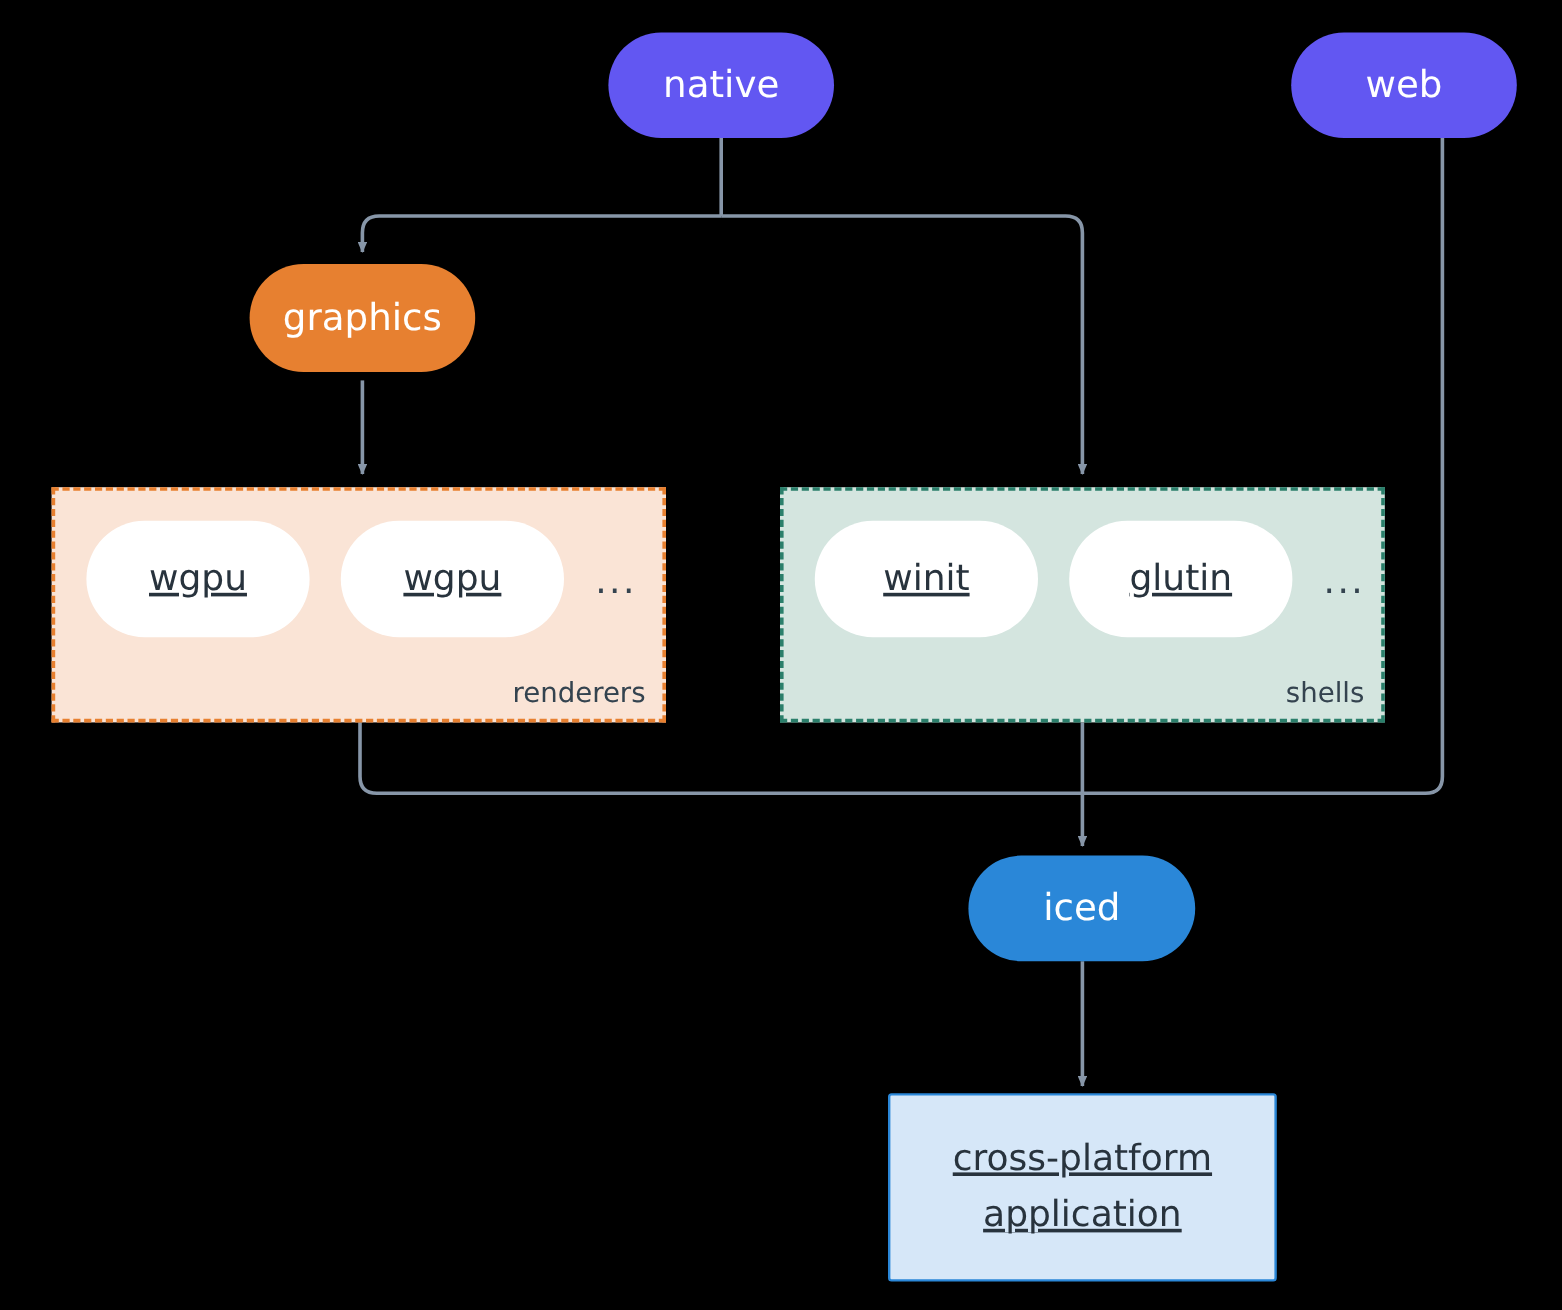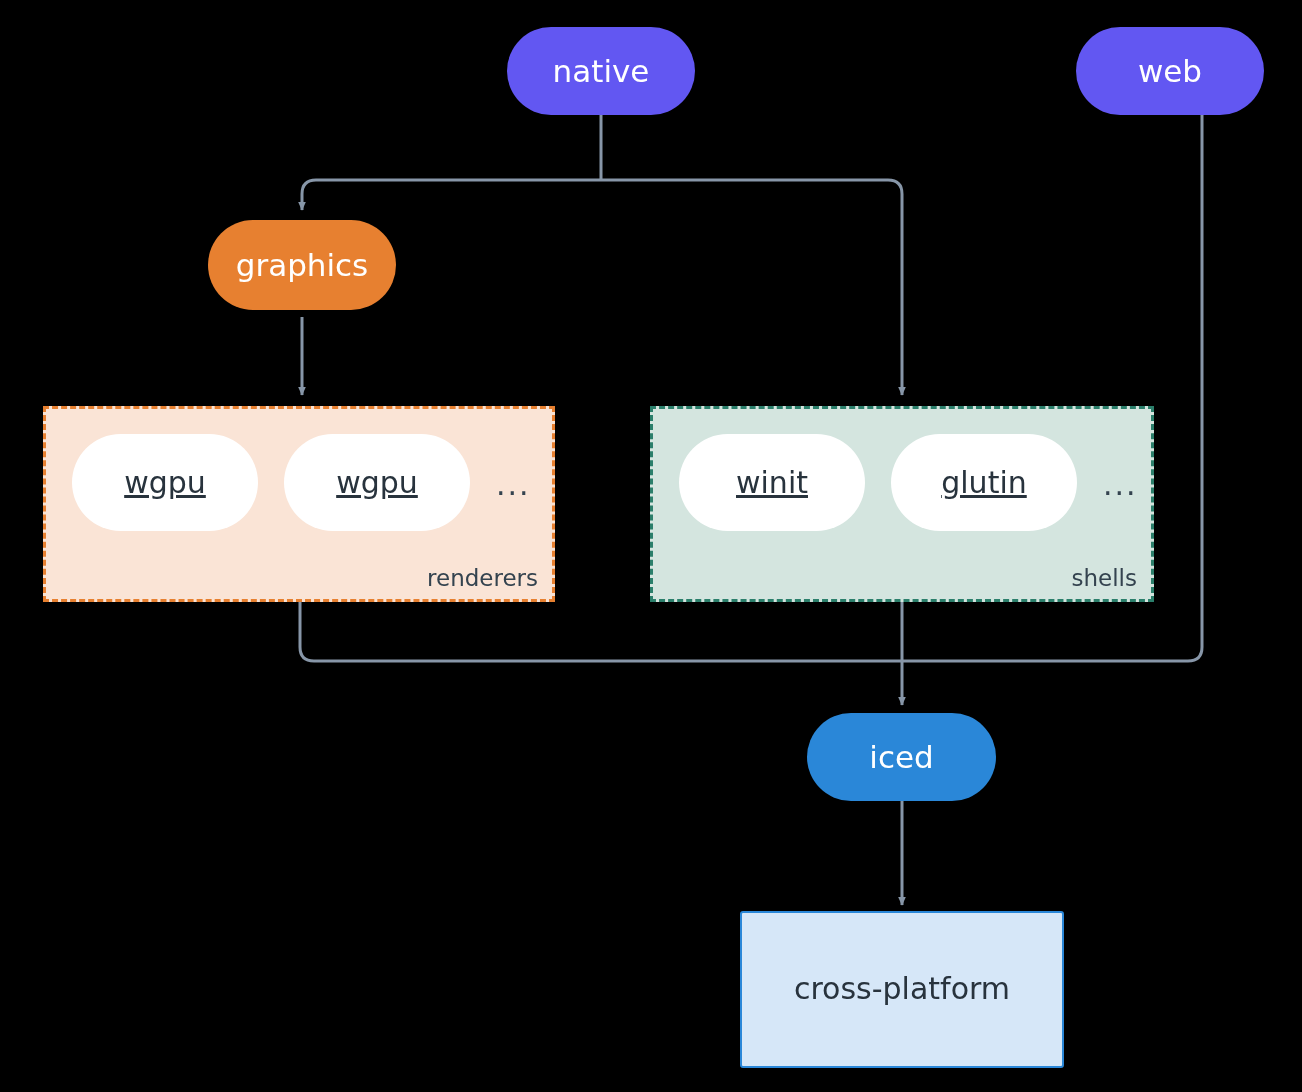--- a/index.html
+++ b/index.html
@@ -193,17 +193,18 @@
       </div>
       <div class="chip-ellipsis">...</div>
     </div>
     <div class="group-label">shells</div>
   </div>
 
   <div class="node pill node-iced" style="left:787px; top:713px; width:189px; height:88px;">
     <span class="node-label">iced</span>
   </div>
 
-  <div class="node node-app" style="left:720px; top:911px; width:324px; height:157px;">
+  <div class="node node-app" style="left:720px; top:911px; width:324px; height:157px;text-decoration:underline;">
     <span class="node-label">cross-platform</span>
+    <span class="node-label">application</span>
   </div>
 
 </div>
 
 </body></html>

